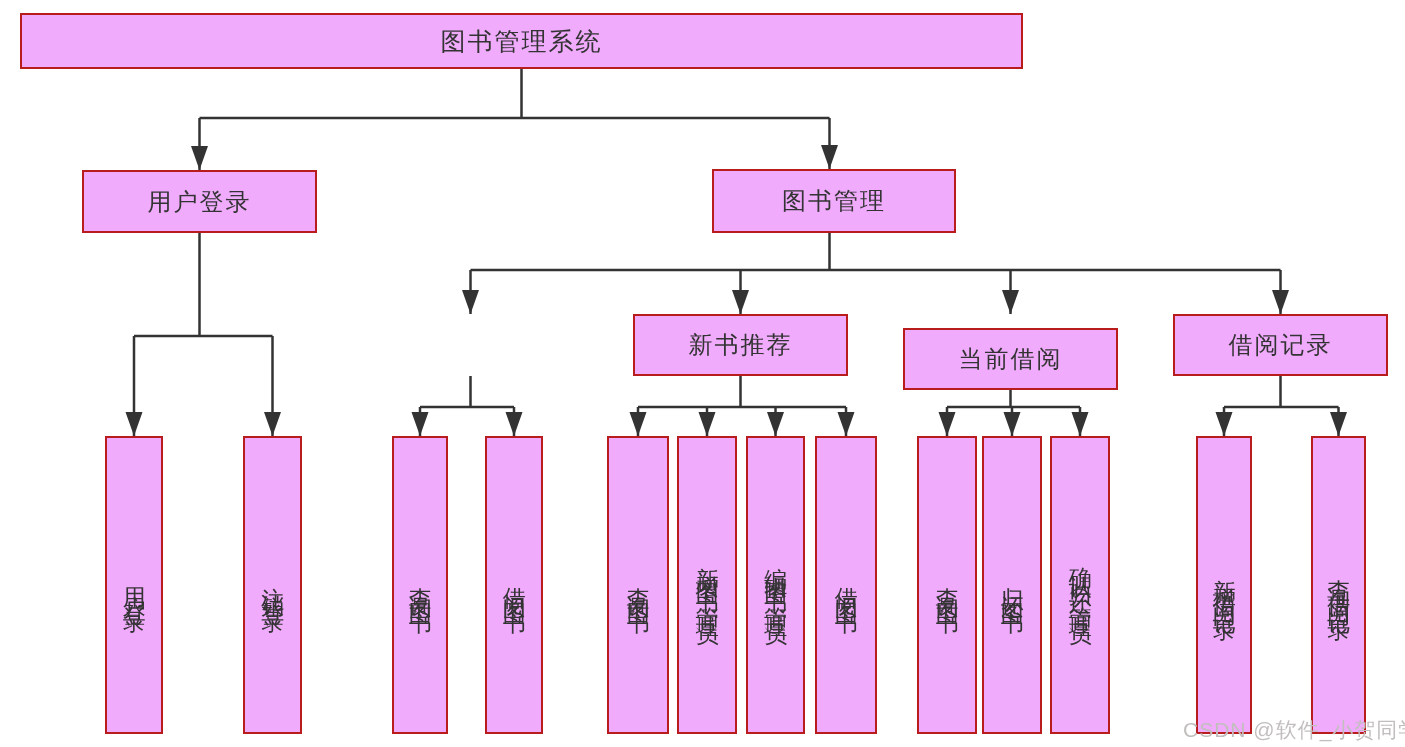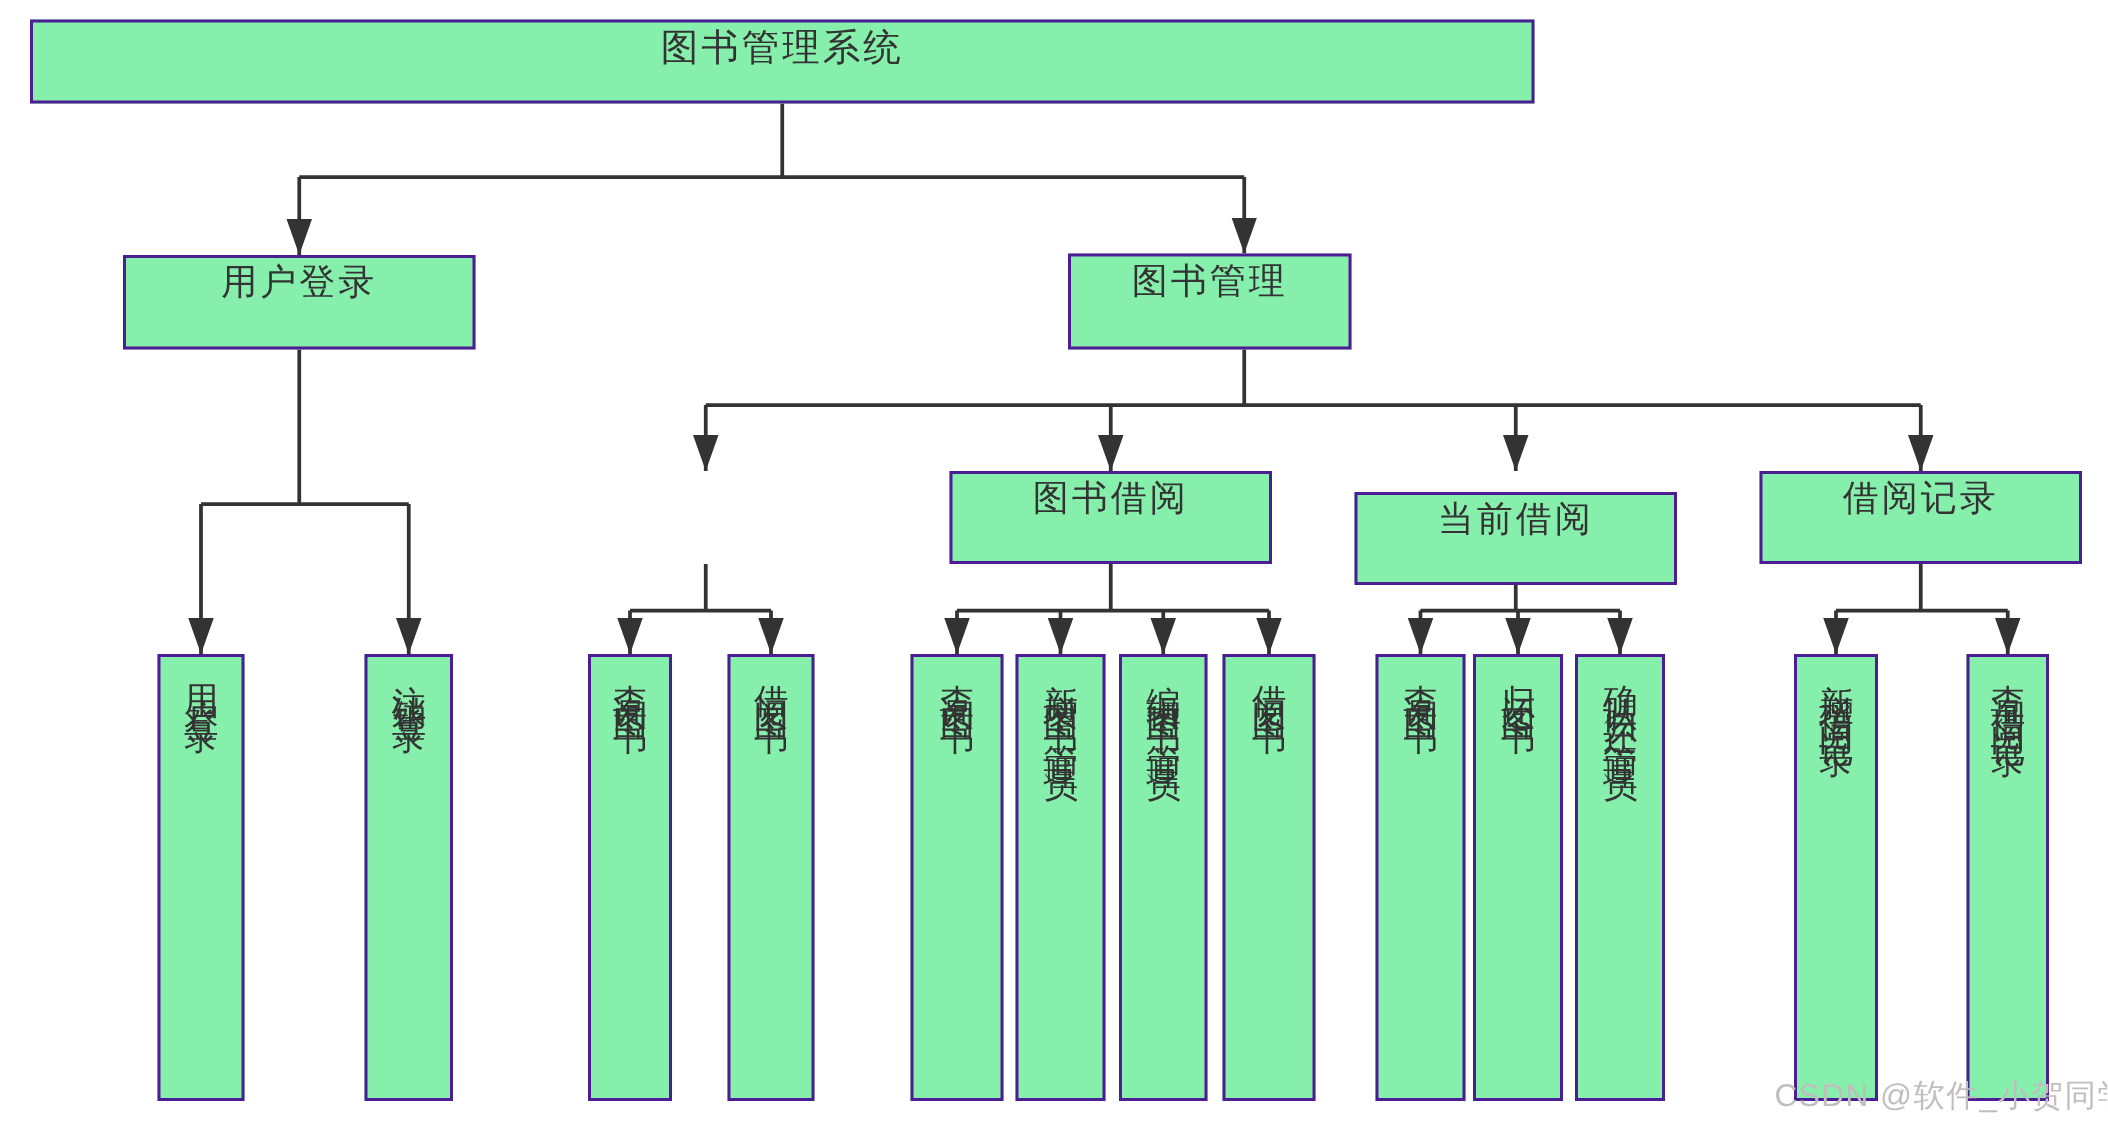--- a/index.html
+++ b/index.html
@@ -7,23 +7,23 @@
     position:relative;
     width:1405px;height:747px;
     background:#ffffff;
     font-family:"Liberation Sans","DejaVu Sans",sans-serif;
     overflow:hidden;
   }
   #connectors{position:absolute;left:0;top:0;z-index:1;}
   .node{
     position:absolute;z-index:2;
     box-sizing:border-box;
-    border:2px solid #4c1d95;
-    background:#86efac;
-    display:flex;align-items:flex-start;justify-content:center;
+    border:2px solid #b91c1c;
+    background:#f0abfc;
+    display:flex;align-items:center;justify-content:center;
     color:#333333;
   }
   .hnode{font-size:24px;letter-spacing:2px;}
   .root{font-size:25px;}
   .leaf{top:436px;height:298px;}
   .leaf span{
     writing-mode:vertical-rl;
     text-orientation:mixed;
     font-size:23px;
     letter-spacing:8px;
@@ -88,26 +88,26 @@
     </g>
   </svg>
 
   <div class="node hnode root" style="left:20px;top:13px;width:1003px;height:56px">
     <span>图书管理系统</span>
   </div>
 
   <div class="node hnode" style="left:82px;top:170px;width:235px;height:63px">
     <span>用户登录</span>
   </div>
-  <div class="node hnode" style="left:712px;top:169px;width:189px;height:64px">
+  <div class="node hnode" style="left:712px;top:169px;width:244px;height:64px">
     <span>图书管理</span>
   </div>
 
   <div class="node hnode" style="left:633px;top:314px;width:215px;height:62px">
-    <span>图书借阅</span>
+    <span>新书推荐</span>
   </div>
   <div class="node hnode" style="left:903px;top:328px;width:215px;height:62px">
     <span>当前借阅</span>
   </div>
   <div class="node hnode" style="left:1173px;top:314px;width:215px;height:62px">
     <span>借阅记录</span>
   </div>
 
   <div class="node leaf" style="left:105px;width:58px">
     <span>用户登录</span>

